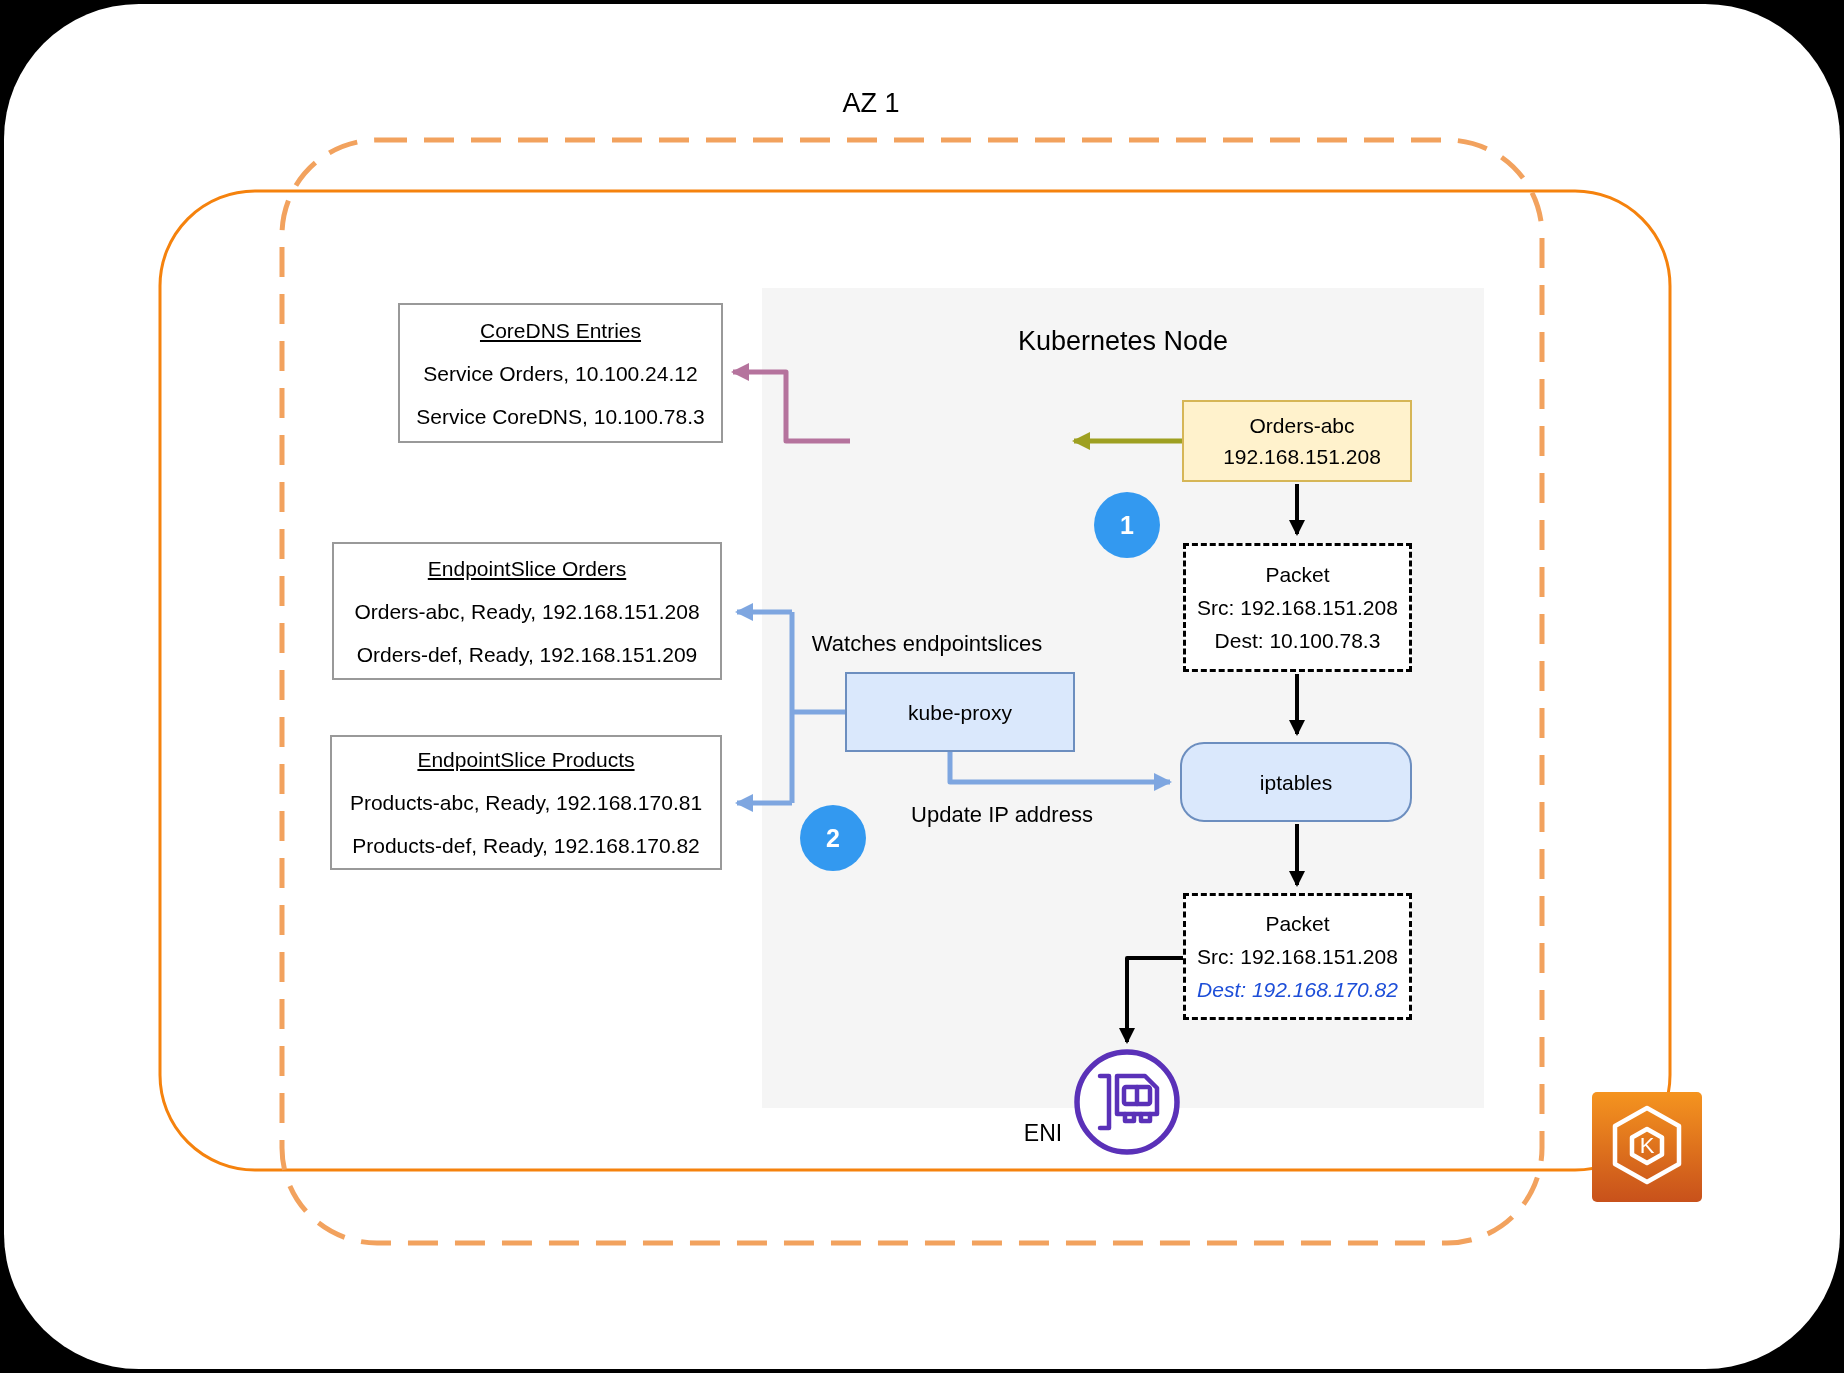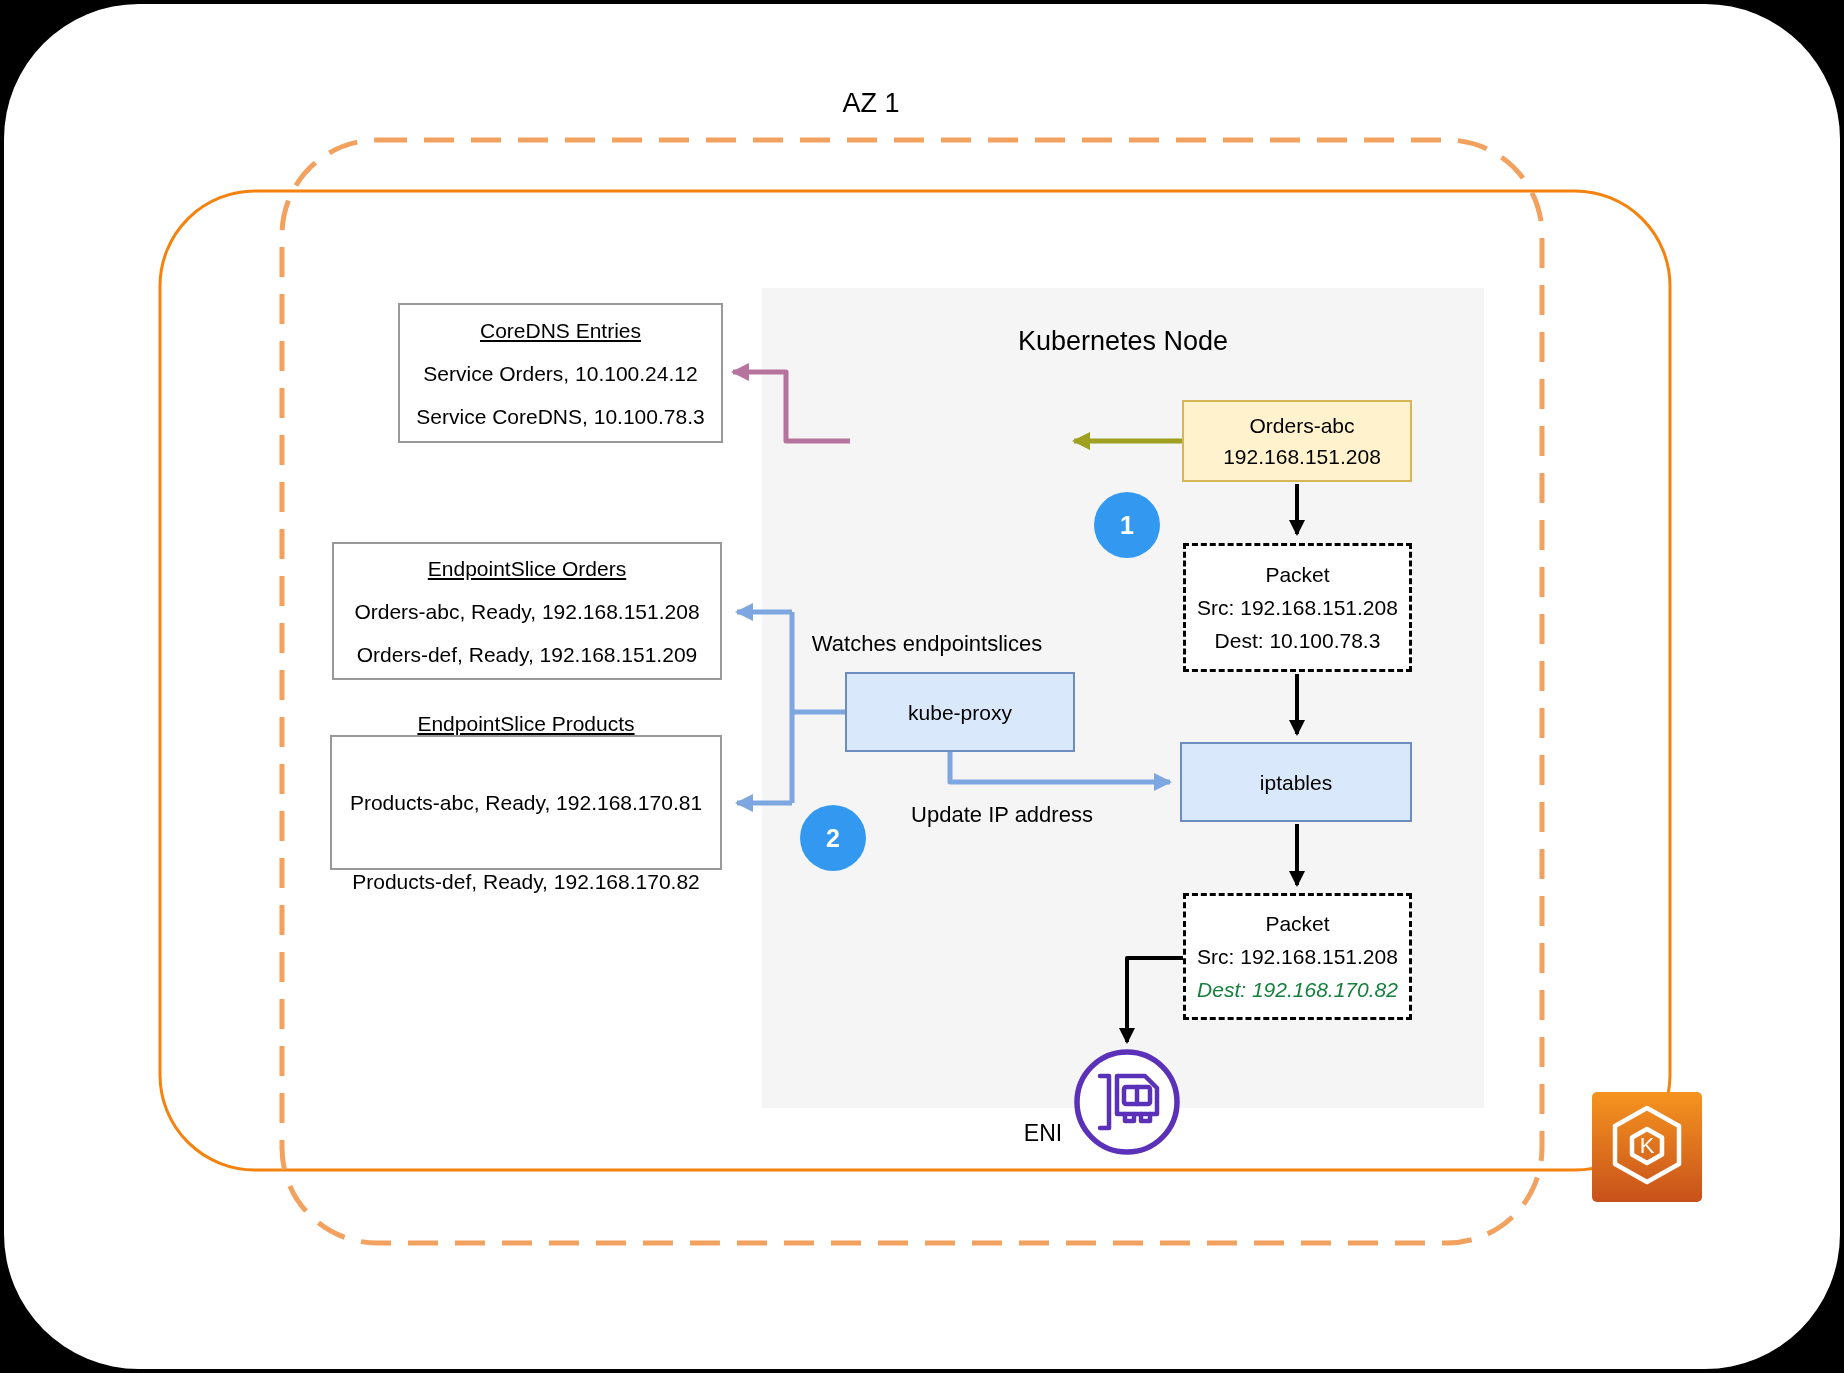--- a/index.html
+++ b/index.html
@@ -12,23 +12,23 @@
   .az-label{position:absolute;left:811px;top:88px;width:120px;text-align:center;font-size:27px;}
   .box{position:absolute;background:#fff;border:2px solid #999;display:flex;flex-direction:column;
        align-items:center;justify-content:center;text-align:center;box-sizing:border-box;}
   .box .title{text-decoration:underline;}
   .lh43{font-size:21px;line-height:43px;}
   .lh33{font-size:21px;line-height:33px;}
   .lh31{font-size:21px;line-height:31px;}
   .fill-yellow{background:#fff2cc;border-color:#d6b656;}
   .fill-purple{background:#e1d5e7;border-color:#9673a6;}
   .fill-blue{background:#dae8fc;border-color:#6c8ebf;}
-  .rounded{border-radius:0;justify-content:center;}
+  .rounded{border-radius:24px;justify-content:center;}
   .dashedbox{border:3px dashed #000;}
-  .green{color:#15803d;font-style:italic;}
+  .green{color:#1d4ed8;font-style:italic;}
   .note{position:absolute;text-align:center;font-size:22px;}
   .step{position:absolute;width:66px;height:66px;border-radius:50%;background:#3399f0;color:#fff;
         display:flex;align-items:center;justify-content:center;font-weight:bold;font-size:25px;}
   .eni-label{position:absolute;left:1001px;top:1120px;width:84px;text-align:center;font-size:23px;}
   .stage svg text{font-family:"Liberation Sans",sans-serif;}
 </style>
 </head>
 <body>
 
 <div class="stage">
@@ -49,21 +49,21 @@
     <div>Service Orders, 10.100.24.12</div>
     <div>Service CoreDNS, 10.100.78.3</div>
   </div>
 
   <div class="box lh43" style="left:332px;top:542px;width:390px;height:138px;">
     <div class="title">EndpointSlice Orders</div>
     <div>Orders-abc, Ready, 192.168.151.208</div>
     <div>Orders-def, Ready, 192.168.151.209</div>
   </div>
 
-  <div class="box lh43" style="left:330px;top:735px;width:392px;height:135px;gap:36px;">
+  <div class="box lh43" style="left:330px;top:735px;width:392px;height:135px;">
     <div class="title">EndpointSlice Products</div>
     <div>Products-abc, Ready, 192.168.170.81</div>
     <div>Products-def, Ready, 192.168.170.82</div>
   </div>
 
 
   <div class="box fill-yellow lh31" style="left:1182px;top:400px;width:230px;height:82px;padding-left:10px;">
     <div>Orders-abc</div>
     <div>192.168.151.208</div>
   </div>

